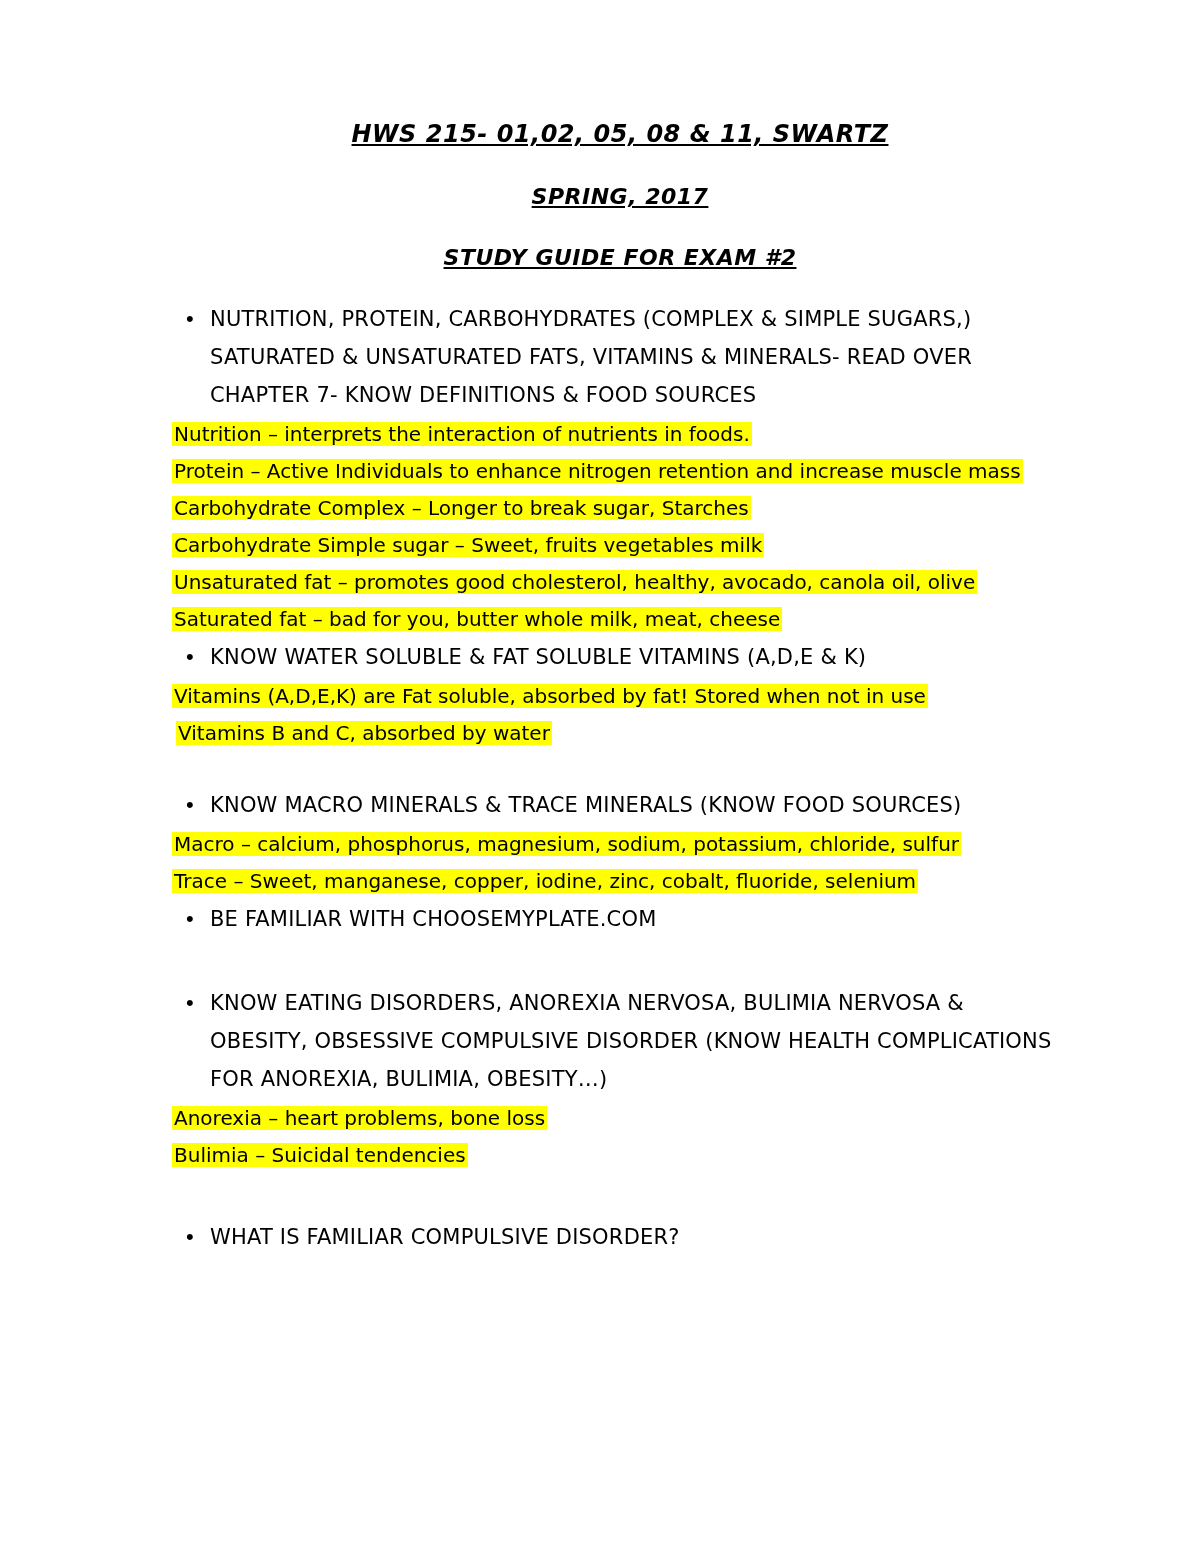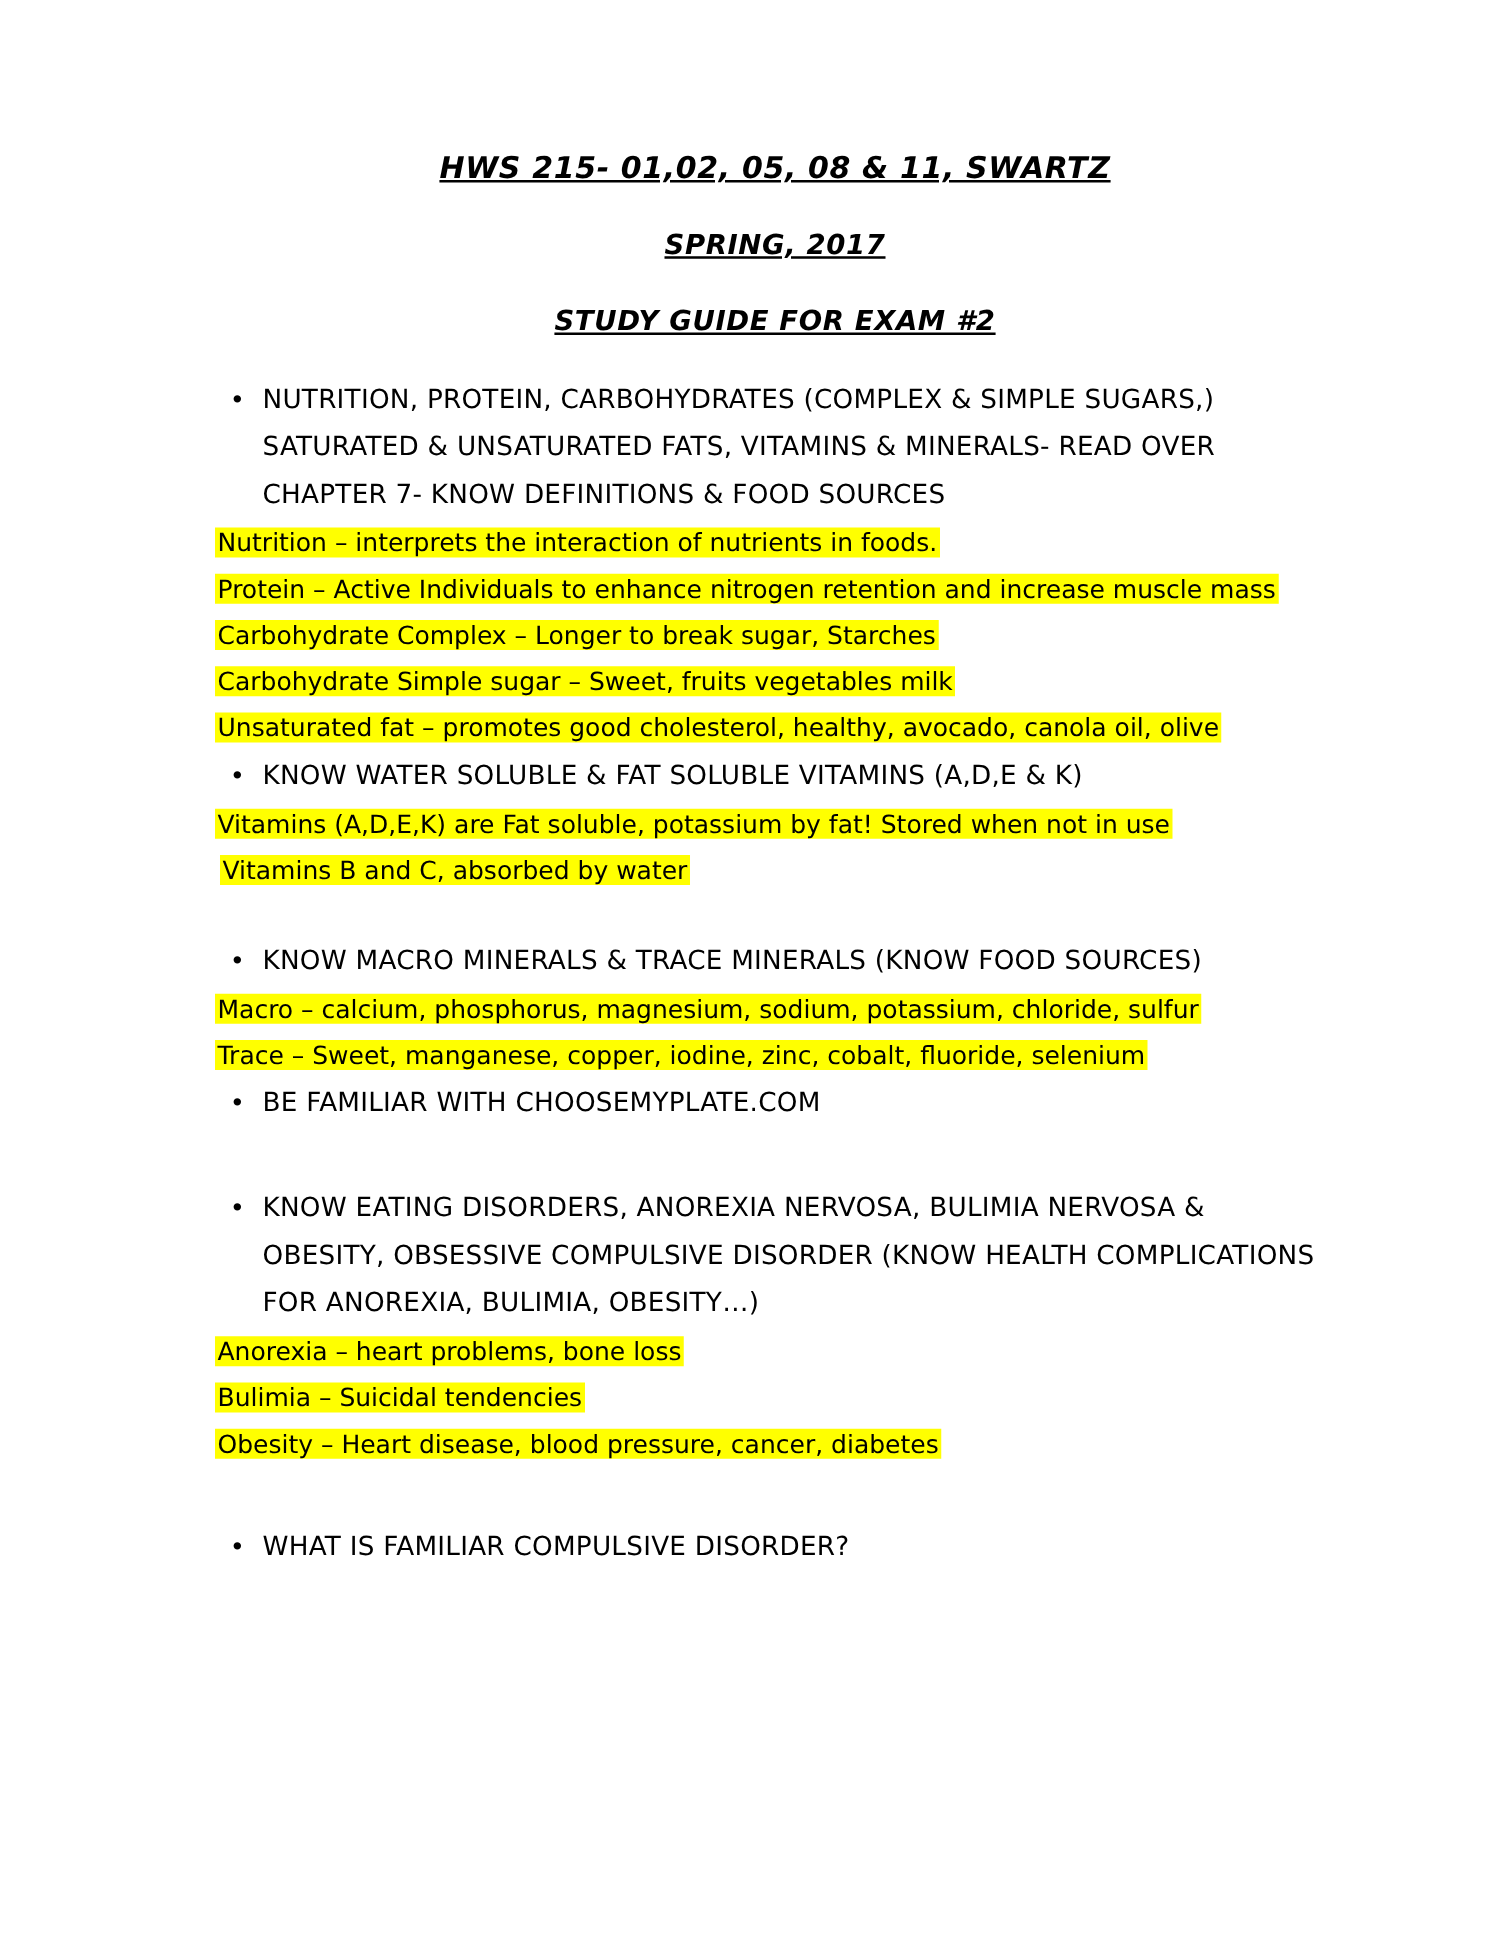--- a/index.html
+++ b/index.html
@@ -117,28 +117,29 @@
   <div class="bullet-item">
     <span class="bullet-dot">•</span>
     <span class="bullet-text">NUTRITION, PROTEIN, CARBOHYDRATES (COMPLEX &amp; SIMPLE SUGARS,) SATURATED &amp; UNSATURATED FATS, VITAMINS &amp; MINERALS- READ OVER CHAPTER 7- KNOW DEFINITIONS &amp; FOOD SOURCES</span>
   </div>
   <div class="note-block">
     <p class="note-line"><span class="hl">Nutrition – interprets the interaction of nutrients in foods.</span></p>
     <p class="note-line"><span class="hl">Protein – Active Individuals to enhance nitrogen retention and increase muscle mass</span></p>
     <p class="note-line"><span class="hl">Carbohydrate Complex – Longer to break sugar, Starches</span></p>
     <p class="note-line"><span class="hl">Carbohydrate Simple sugar – Sweet, fruits vegetables milk</span></p>
     <p class="note-line"><span class="hl">Unsaturated fat – promotes good cholesterol, healthy, avocado, canola oil, olive</span></p>
+    <p class="note-line"><span class="hl">Saturated fat – bad for you, butter whole milk, meat, cheese</span></p>
   </div>
 
   <div class="bullet-item">
     <span class="bullet-dot">•</span>
     <span class="bullet-text">KNOW WATER SOLUBLE &amp; FAT SOLUBLE VITAMINS (A,D,E &amp; K)</span>
   </div>
   <div class="note-block">
-    <p class="note-line"><span class="hl">Vitamins (A,D,E,K) are Fat soluble, potassium by fat! Stored when not in use</span></p>
+    <p class="note-line"><span class="hl">Vitamins (A,D,E,K) are Fat soluble, absorbed by fat! Stored when not in use</span></p>
     <p class="note-line indent-left"><span class="hl">Vitamins B and C, absorbed by water</span></p>
   </div>
 
   <div class="spacer-md"></div>
 
   <div class="bullet-item">
     <span class="bullet-dot">•</span>
     <span class="bullet-text">KNOW MACRO MINERALS &amp; TRACE MINERALS (KNOW FOOD SOURCES)</span>
   </div>
   <div class="note-block">
@@ -153,21 +154,20 @@
 
   <div class="spacer-lg"></div>
 
   <div class="bullet-item">
     <span class="bullet-dot">•</span>
     <span class="bullet-text">KNOW EATING DISORDERS, ANOREXIA NERVOSA, BULIMIA NERVOSA &amp; OBESITY, OBSESSIVE COMPULSIVE DISORDER (KNOW HEALTH COMPLICATIONS FOR ANOREXIA, BULIMIA, OBESITY…)</span>
   </div>
   <div class="note-block">
     <p class="note-line"><span class="hl">Anorexia – heart problems, bone loss</span></p>
     <p class="note-line"><span class="hl">Bulimia – Suicidal tendencies</span></p>
-    <p class="note-line"><span class="hl">Obesity – Heart disease, blood pressure, cancer, diabetes</span></p>
   </div>
 
   <div class="spacer-lg"></div>
 
   <div class="bullet-item">
     <span class="bullet-dot">•</span>
     <span class="bullet-text">WHAT IS FAMILIAR COMPULSIVE DISORDER?</span>
   </div>
 
 </div>

